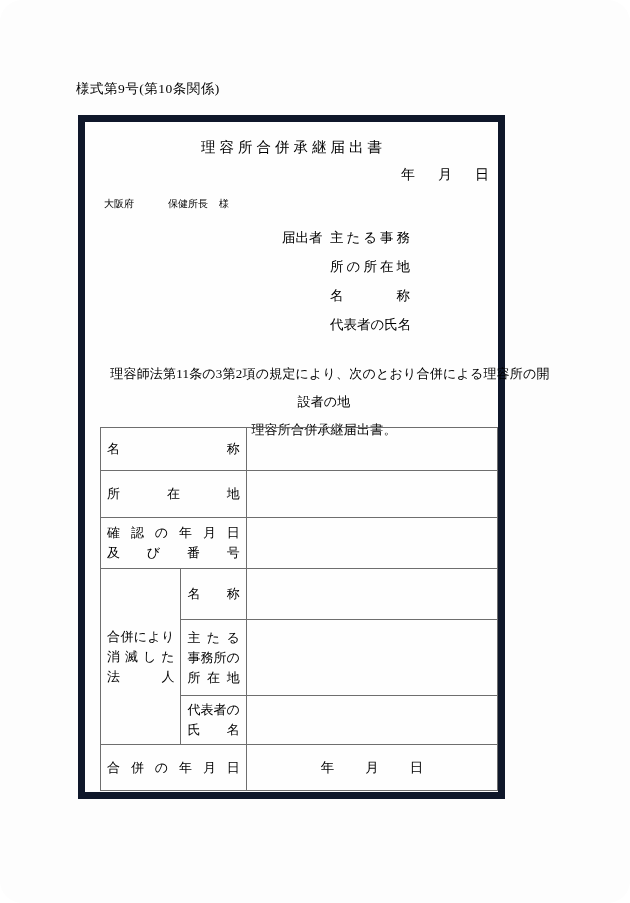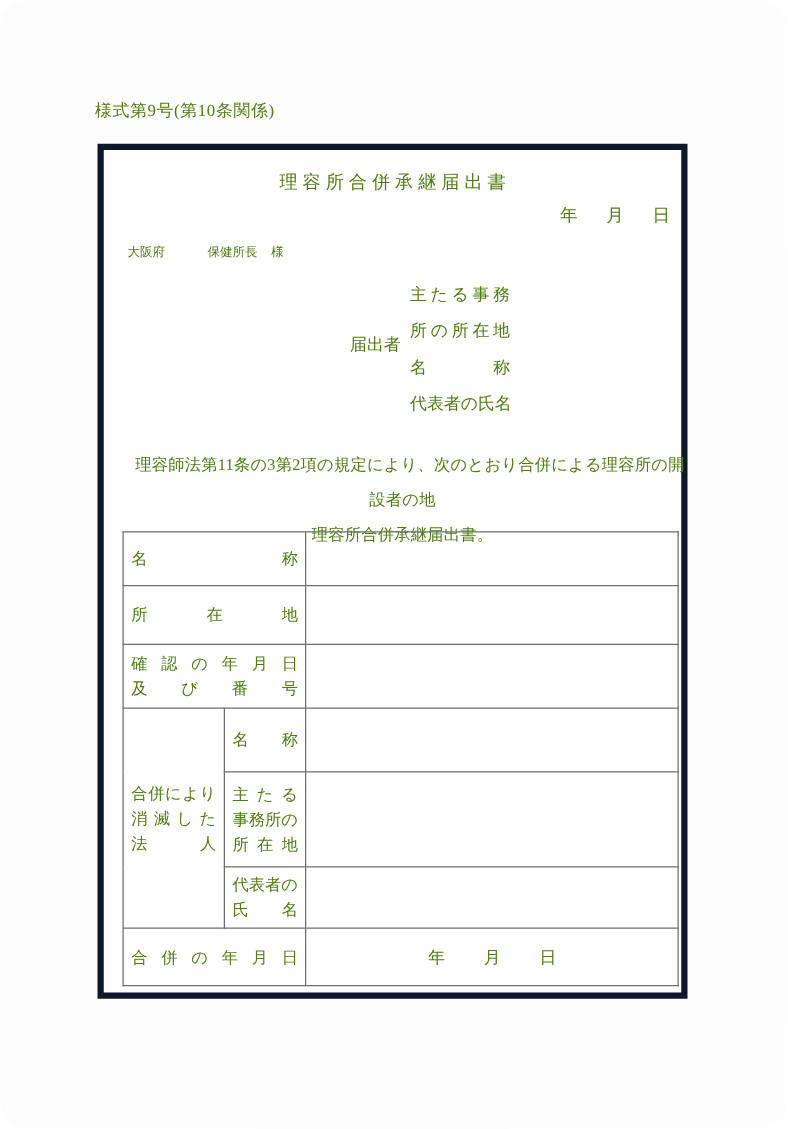--- a/index.html
+++ b/index.html
@@ -6,39 +6,39 @@
     margin: 0;
     padding: 0;
     background: #ffffff;
   }
   .page {
     position: relative;
     width: 630px;
     height: 903px;
     background: #fdfdfd;
     font-family: "Liberation Serif", "DejaVu Serif", serif;
-    color: #4d7c0f;
+    color: #000000;
     overflow: hidden;
     border-radius: 22px;
   }
   .form-number {
     position: absolute;
     left: 76px;
     top: 80px;
     font-size: 13.5px;
     letter-spacing: 0.5px;
     white-space: nowrap;
   }
   .box {
     position: absolute;
     left: 78px;
     top: 115px;
-    width: 472px;
+    width: 427px;
     height: 684px;
-    border: 5px solid #0f172a;
+    border: 7px solid #0f172a;
     background: #fefefe;
     box-sizing: border-box;
   }
   .title {
     position: absolute;
     top: 16px;
     left: 0;
     right: 0;
     text-align: center;
     font-size: 14.5px;
@@ -68,21 +68,20 @@
     position: absolute;
     top: 101px;
     left: 197px;
     display: flex;
     font-size: 13.5px;
   }
   .declarant-label {
     width: 48px;
     line-height: 29px;
     white-space: nowrap;
-    margin-top: 40px;
   }
   .declarant-lines { width: 80px; }
   .declarant-lines .jchars {
     height: 29px;
     line-height: 29px;
   }
   .jchars {
     display: flex;
     justify-content: space-between;
   }

